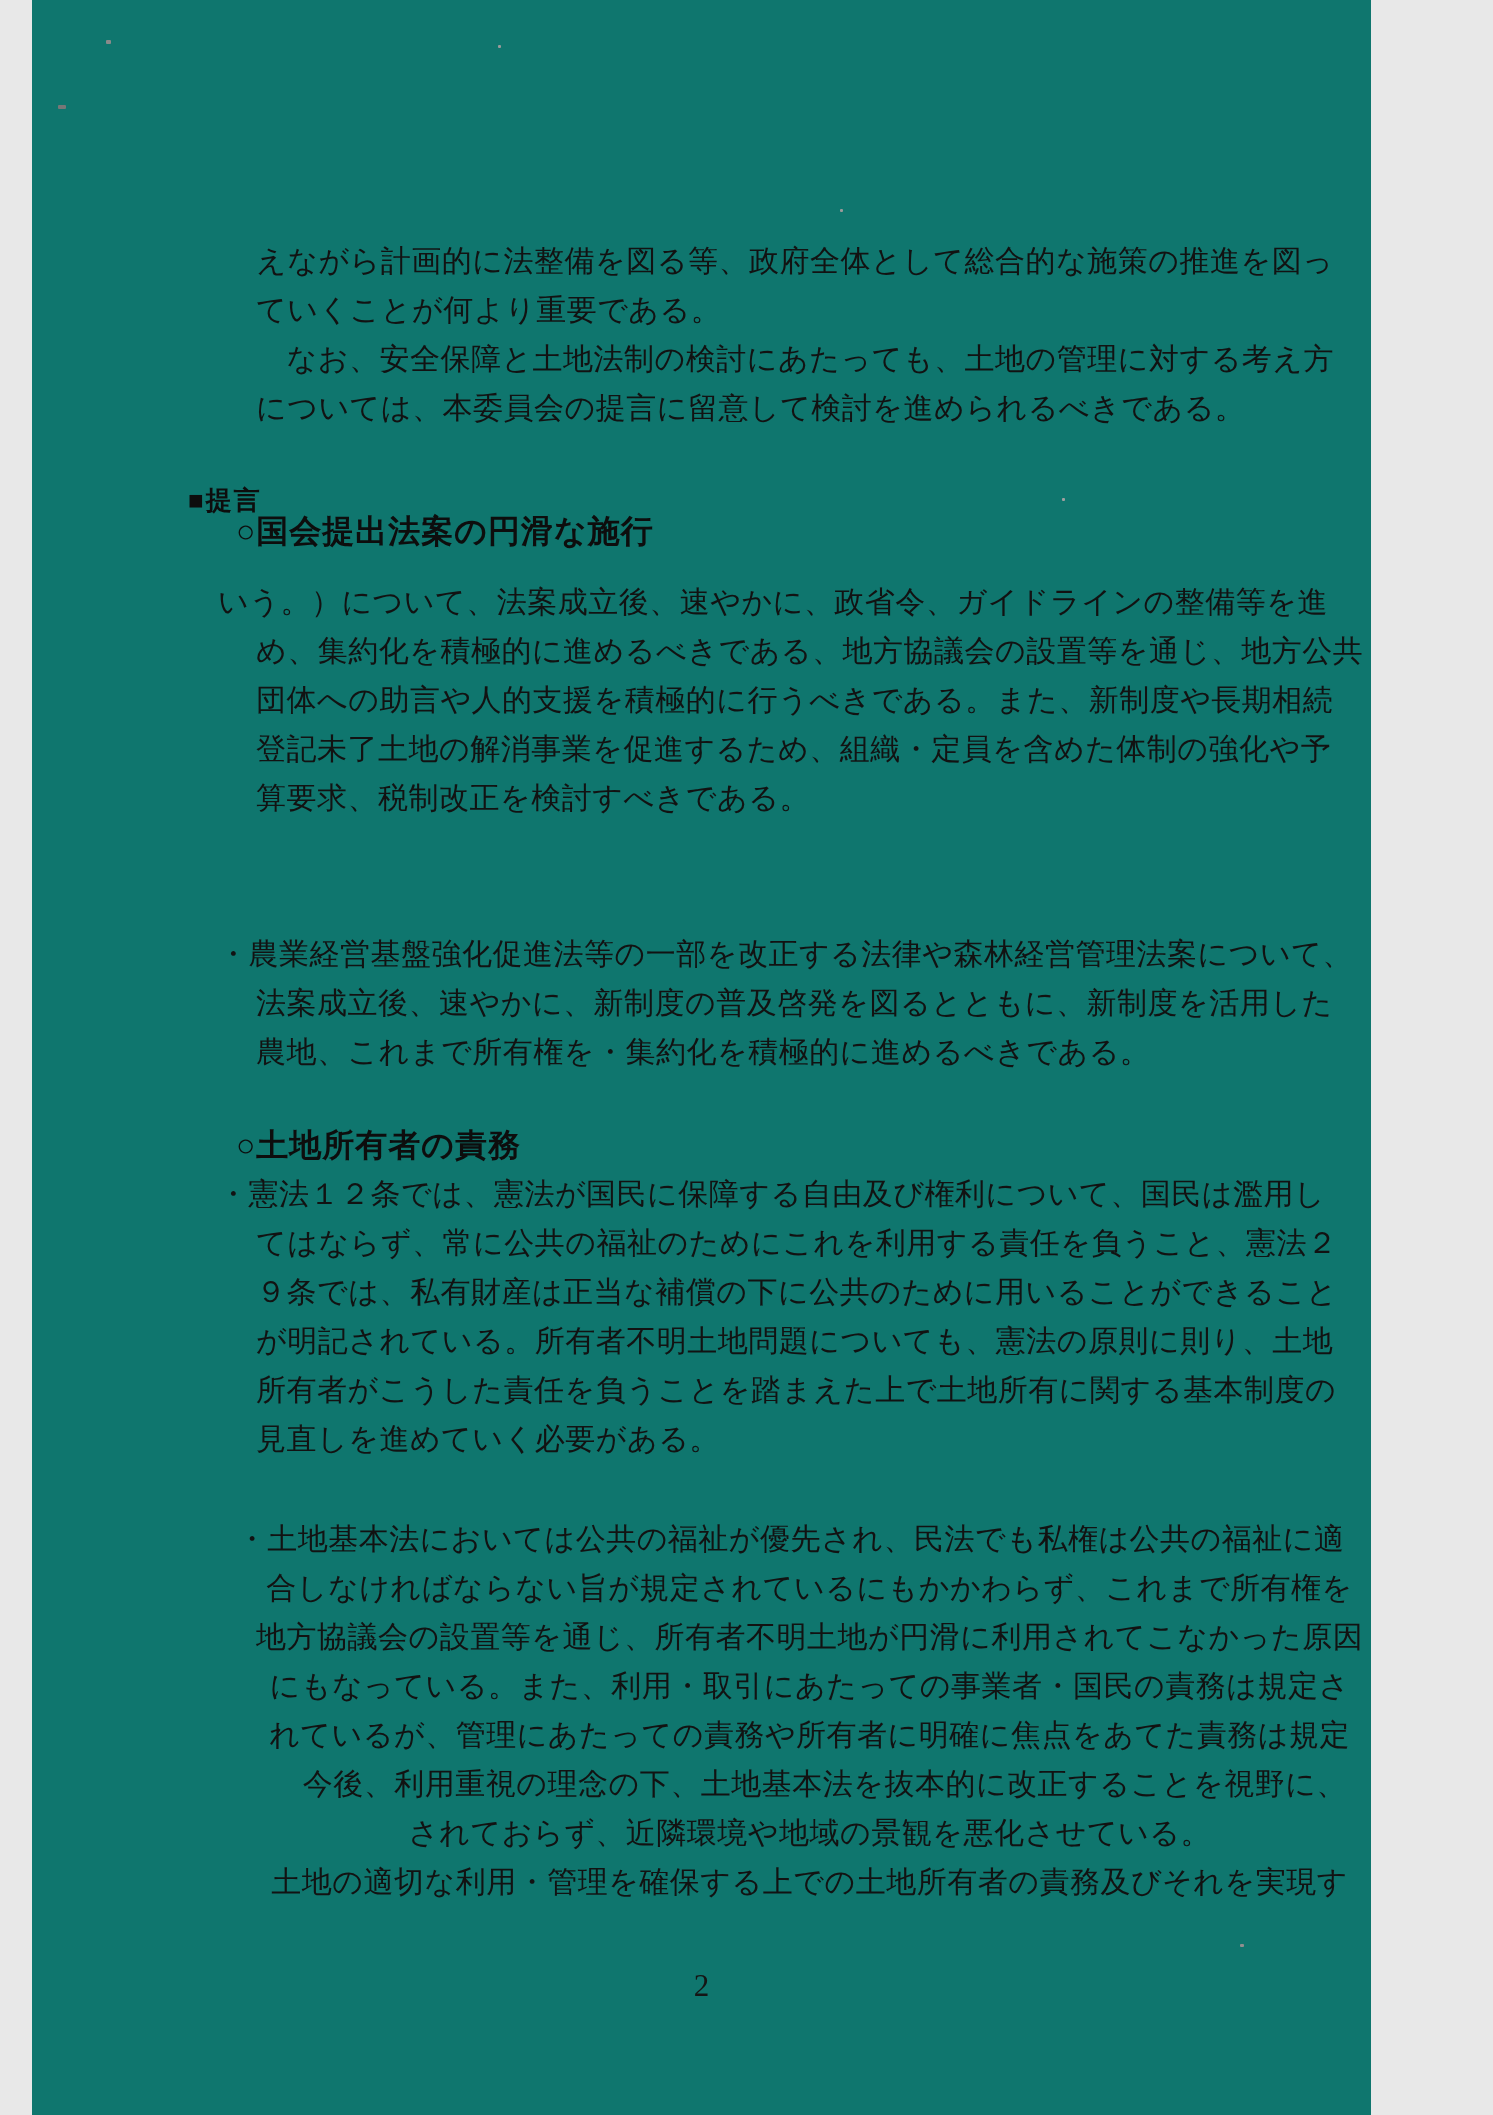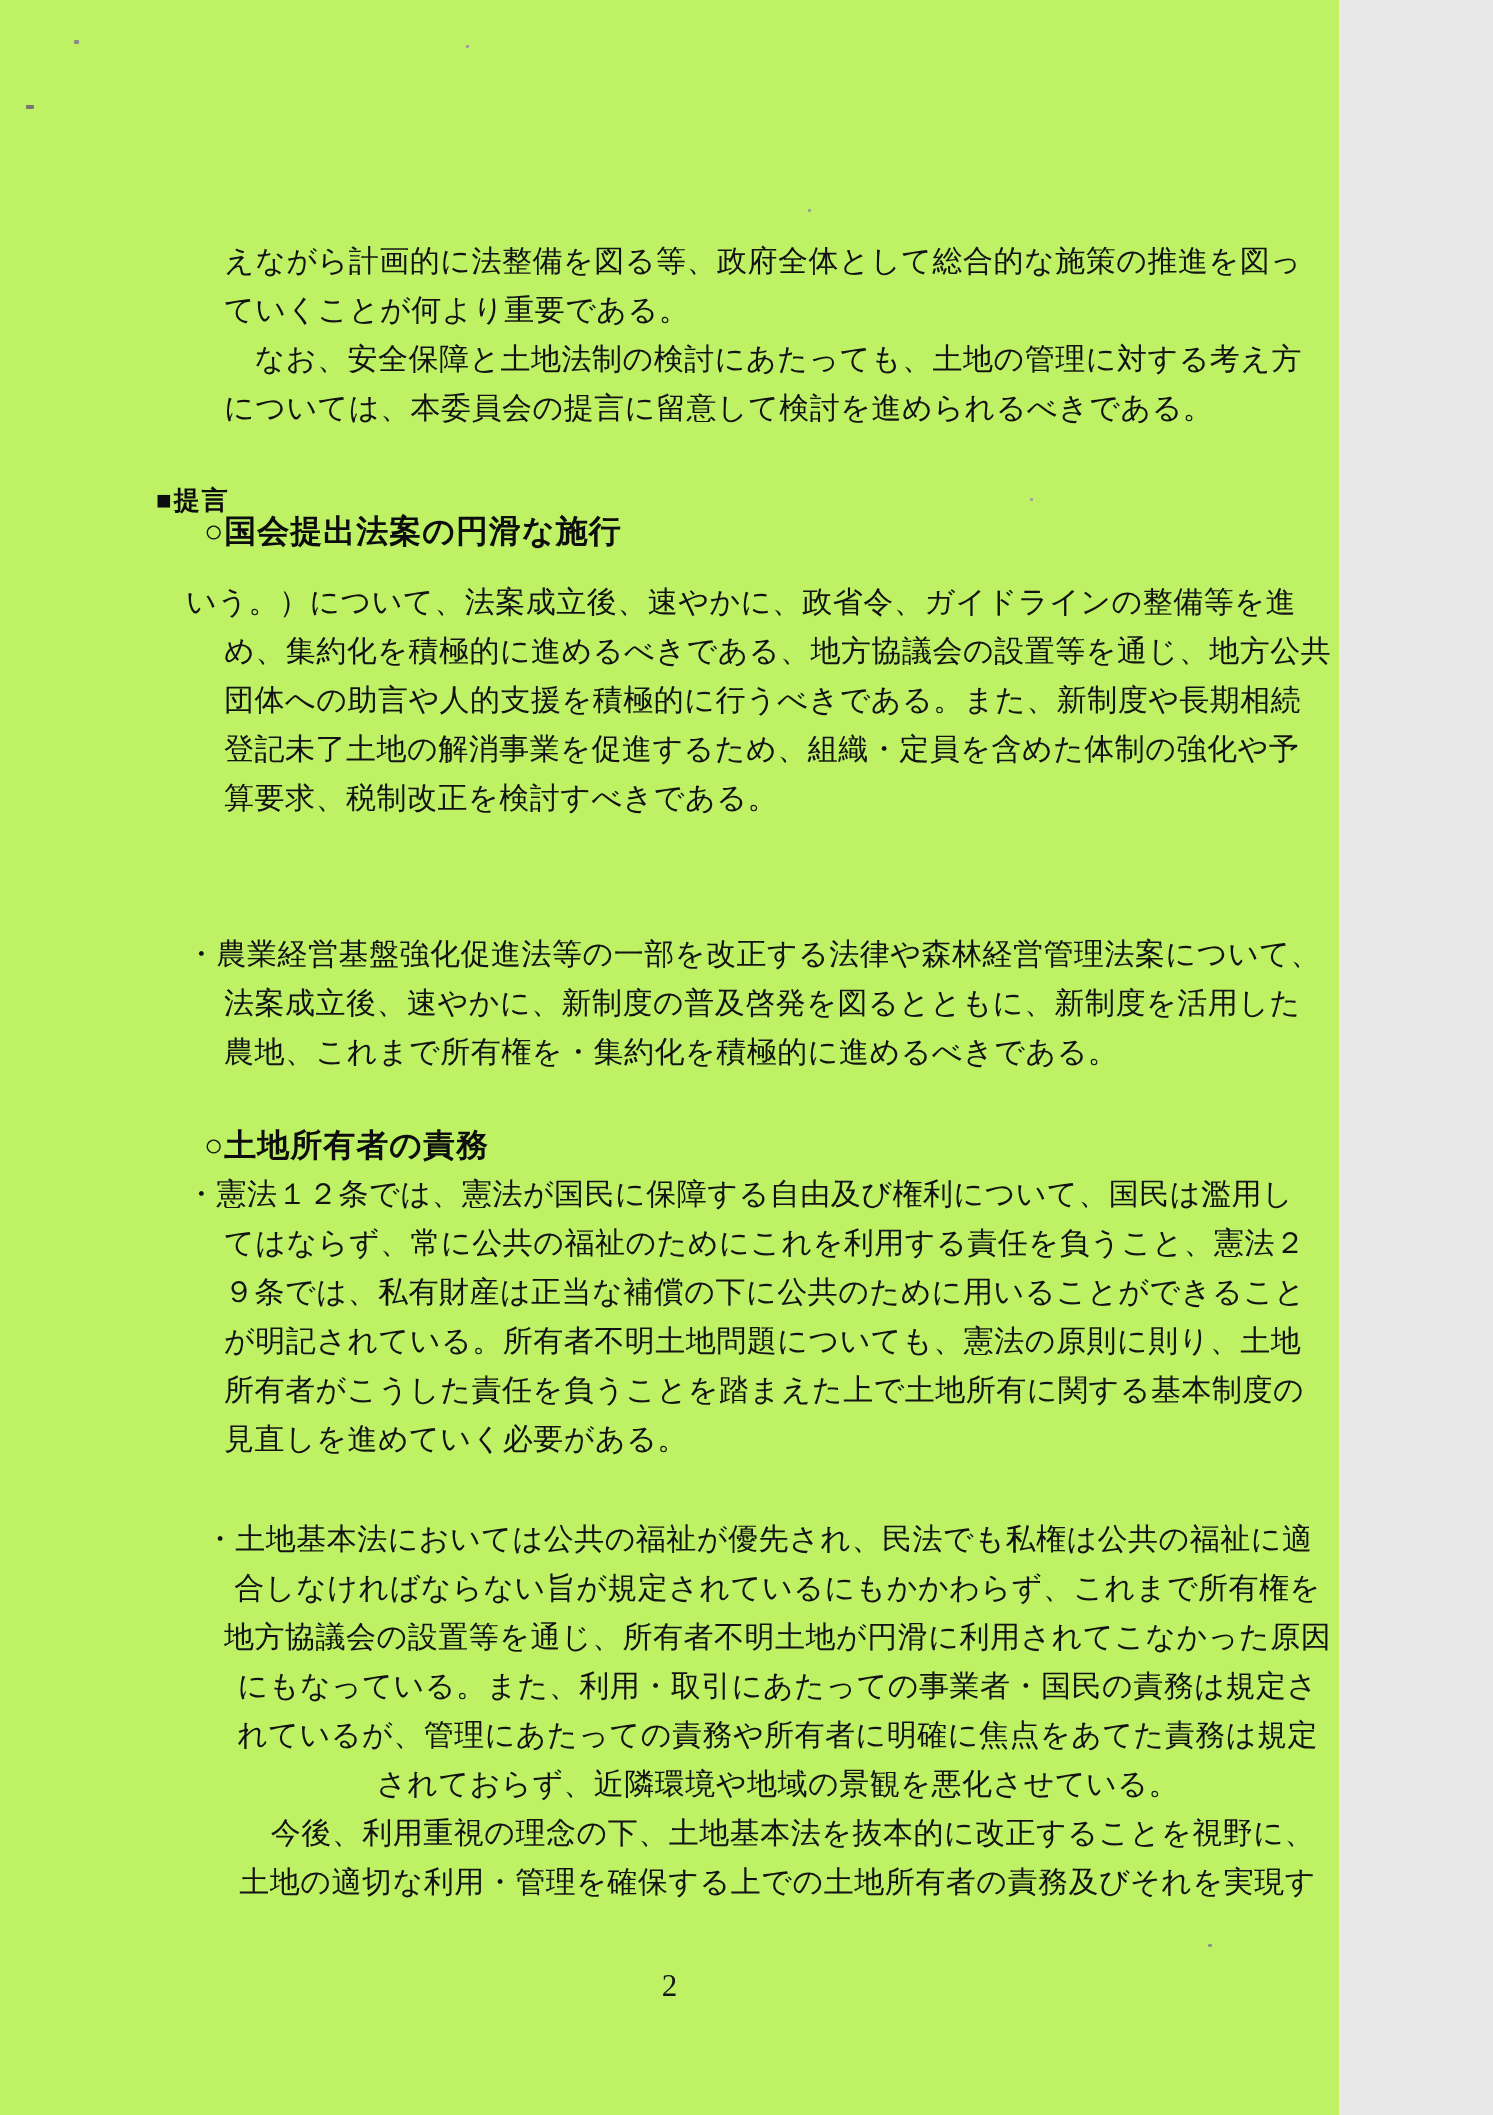--- a/index.html
+++ b/index.html
@@ -4,24 +4,25 @@
 <style>
   html, body {
     margin: 0;
     padding: 0;
     background: #e8e8e8;
   }
   .page {
     position: relative;
     width: 1339px;
     height: 2115px;
-    background: #bef264;
+    background: #0f766e;
     overflow: hidden;
     color: #121212;
     font-family: "Liberation Serif", "DejaVu Serif", serif;
+    margin-left: 32px;
   }
   
   .textblock {
     position: absolute;
     font-size: 30px;
     line-height: 49px;
     letter-spacing: 0.5px;
     color: #121212;
   }
   .textblock .line {
@@ -140,22 +141,22 @@
       <div class="line">所有者がこうした責任を負うことを踏まえた上で土地所有に関する基本制度の</div>
       <div class="line">見直しを進めていく必要がある。</div>
     </div>
 
   <div class="textblock bullet b4">
       <div class="line">・土地基本法においては公共の福祉が優先され、民法でも私権は公共の福祉に適</div>
       <div class="line">合しなければならない旨が規定されているにもかかわらず、これまで所有権を</div>
       <div class="line">地方協議会の設置等を通じ、所有者不明土地が円滑に利用されてこなかった原因</div>
       <div class="line">にもなっている。また、利用・取引にあたっての事業者・国民の責務は規定さ</div>
       <div class="line">れているが、管理にあたっての責務や所有者に明確に焦点をあてた責務は規定</div>
+      <div class="line">　今後、利用重視の理念の下、土地基本法を抜本的に改正することを視野に、</div>
       <div class="line">されておらず、近隣環境や地域の景観を悪化させている。</div>
-      <div class="line">　今後、利用重視の理念の下、土地基本法を抜本的に改正することを視野に、</div>
       <div class="line">土地の適切な利用・管理を確保する上での土地所有者の責務及びそれを実現す</div>
     </div>
 
   <div class="page-number">2</div>
 
   <div class="speck s1"></div>
   <div class="speck s2"></div>
   <div class="speck s3"></div>
   <div class="speck s4"></div>
   <div class="speck s5"></div>

